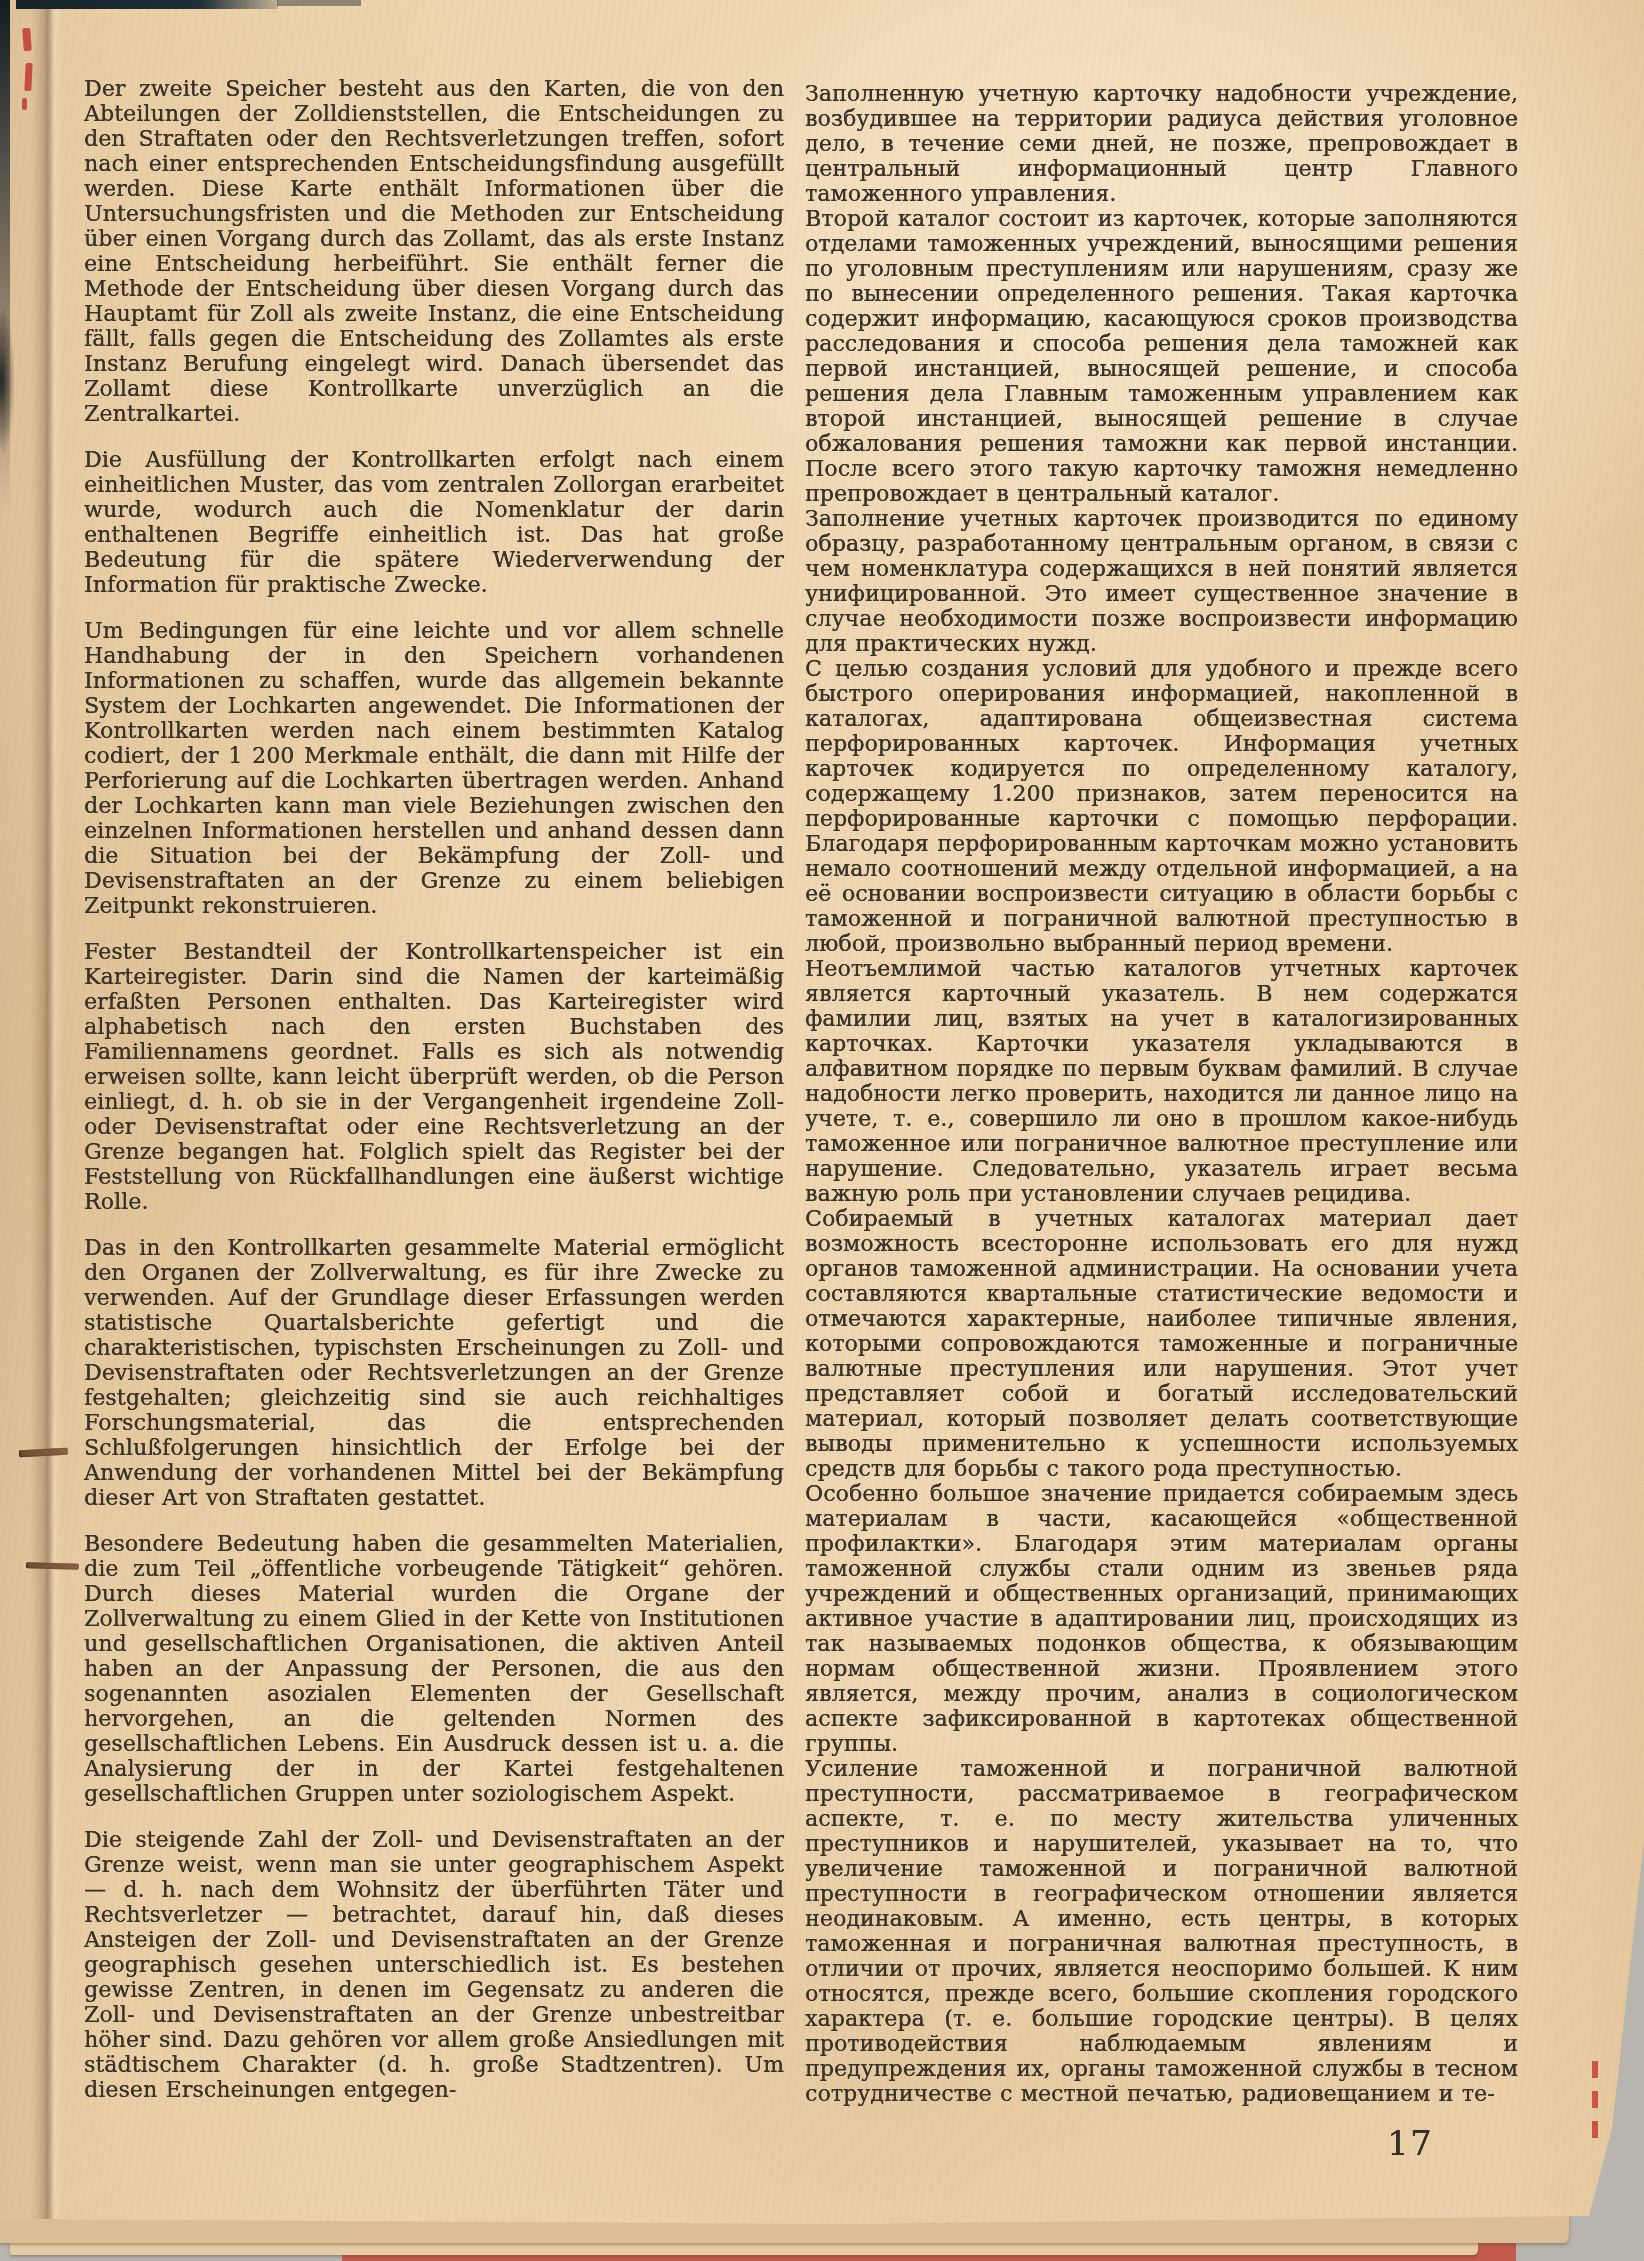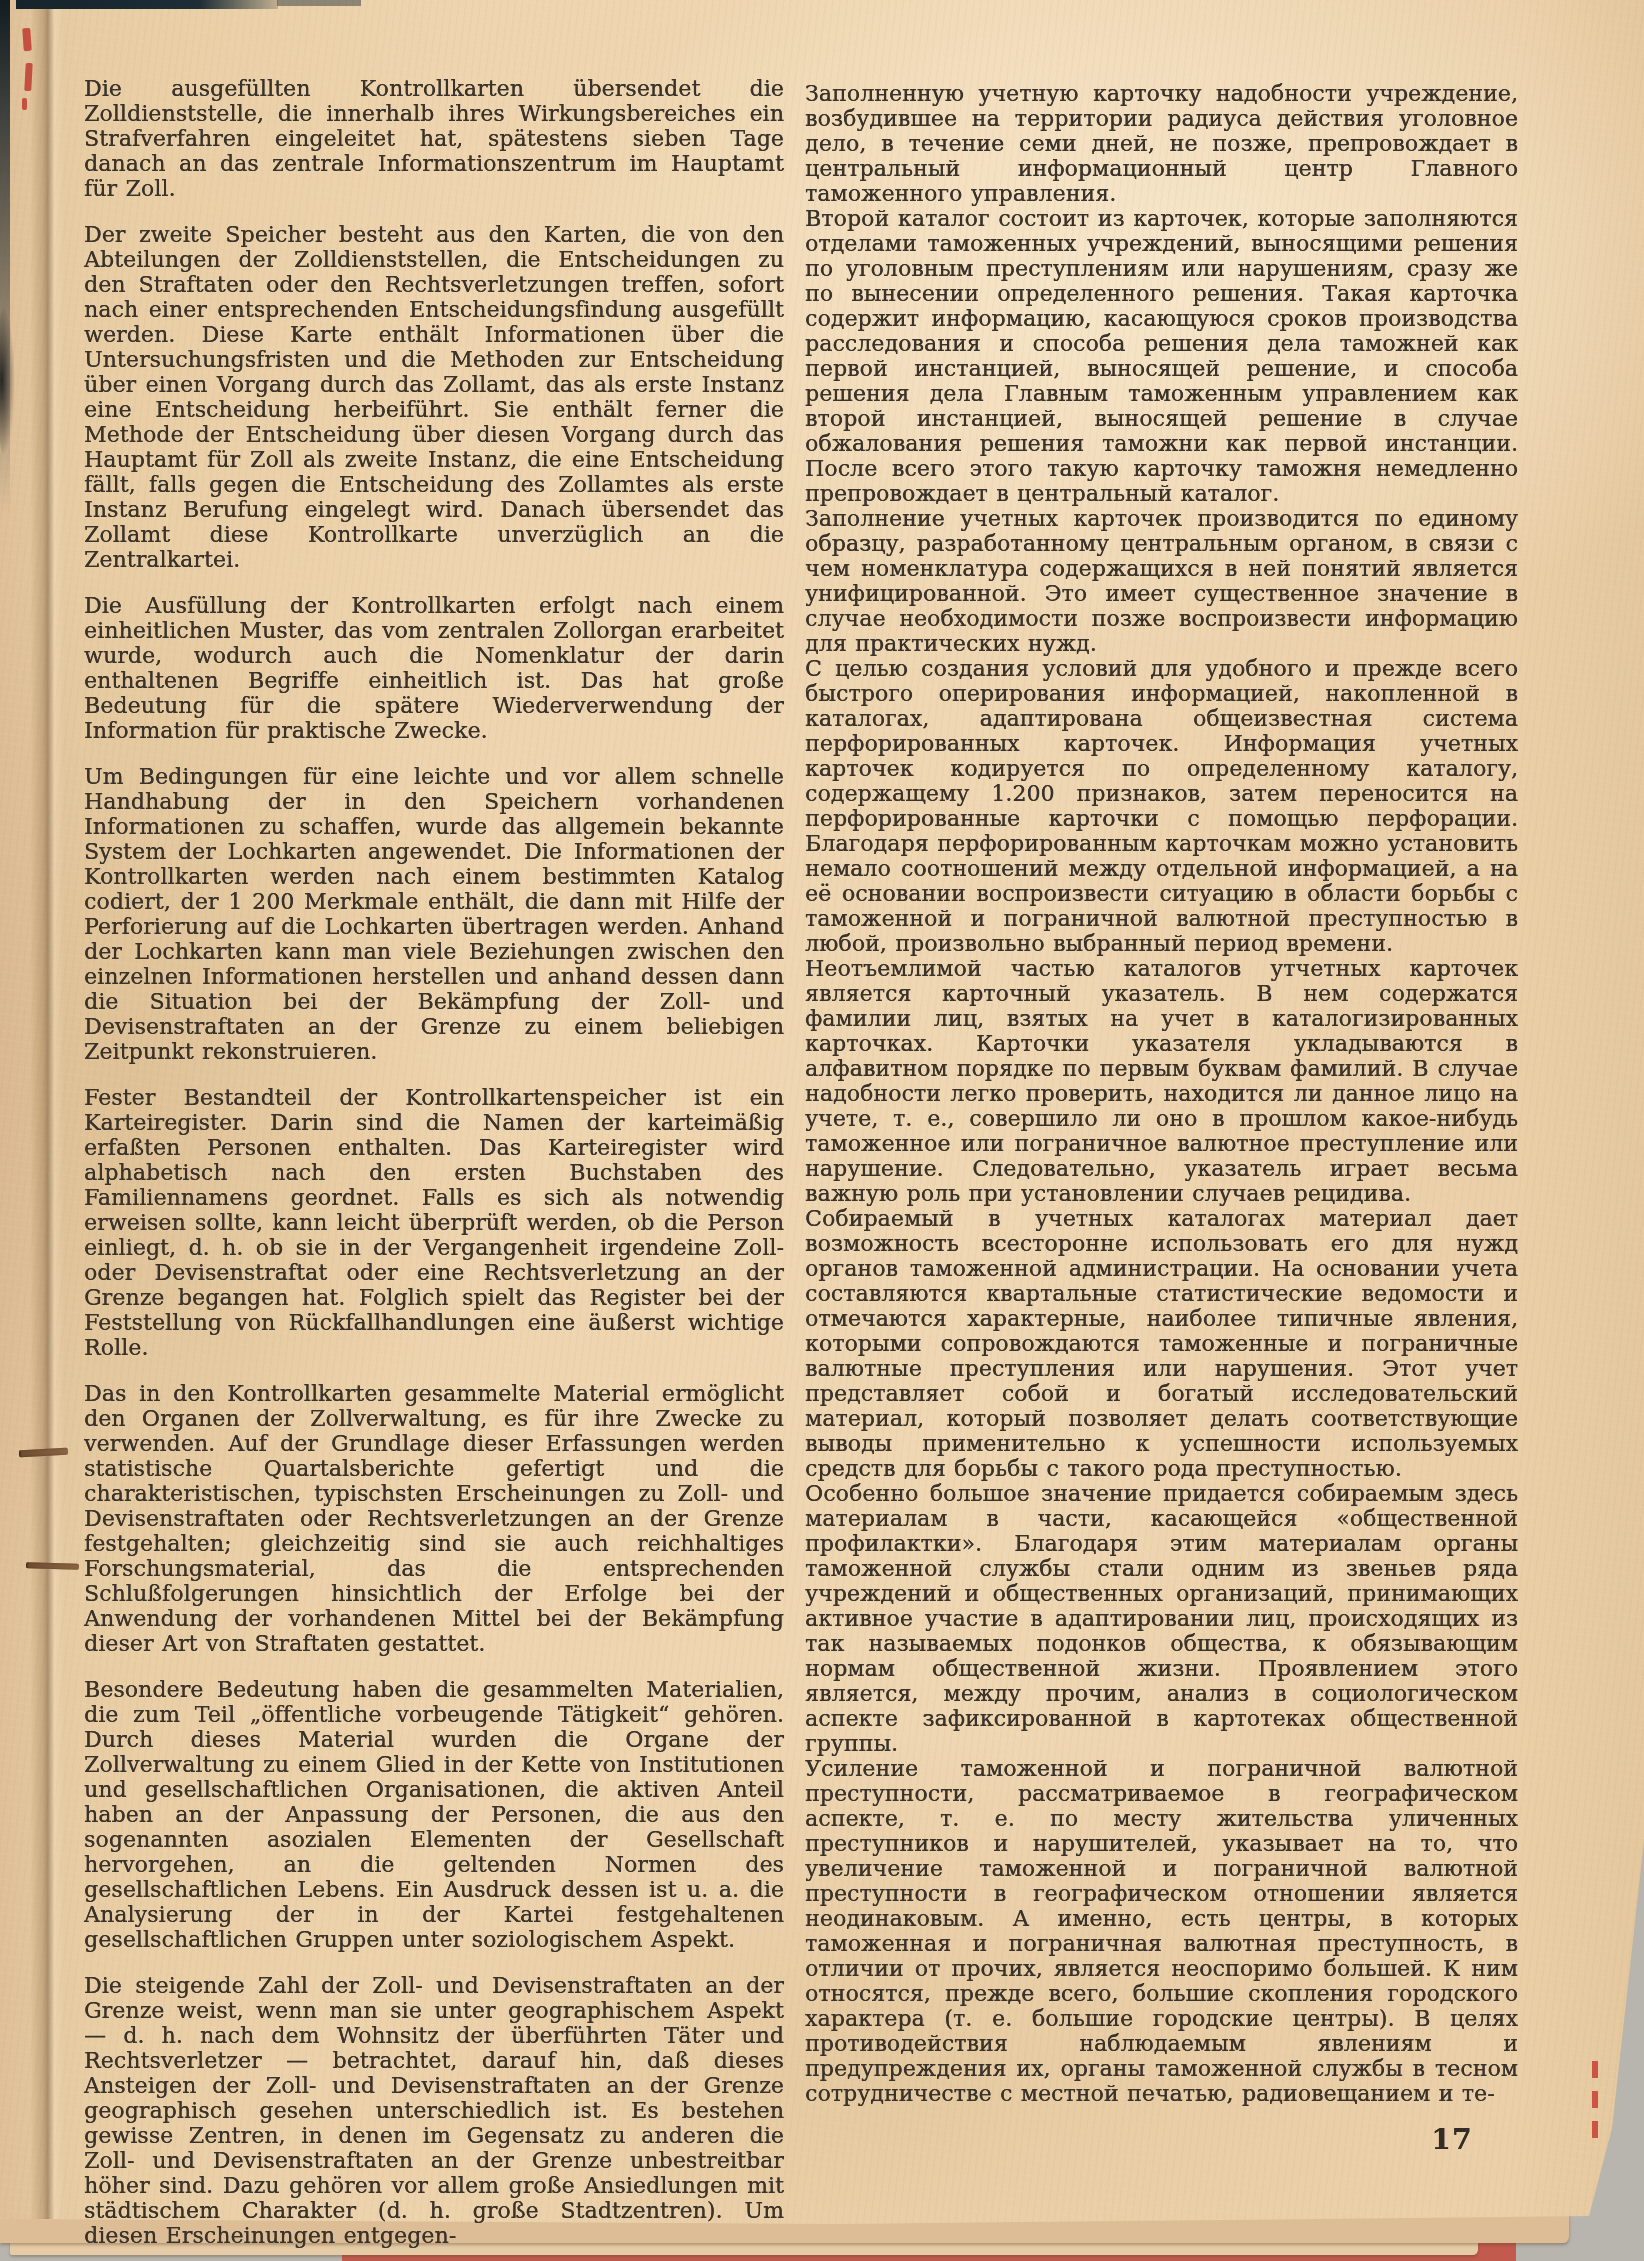--- a/index.html
+++ b/index.html
@@ -79,21 +79,21 @@
     font-size:22px;line-height:25px;text-align:justify;
     letter-spacing:0.1px;word-spacing:1.3px;
   }
   .col p{margin:0;}
   .col.german{left:84px;top:76px;width:700px;}
   .col.german p{margin:0 0 21px 0;text-shadow:0.2px 0 0 currentColor;}
   .col.russian{left:805px;top:81px;width:713px;}
   .col.russian p{margin:0;text-shadow:0.3px 0 0 currentColor;}
   .page-number{
     position:absolute;left:1387px;top:2123px;width:130px;z-index:9;
-    text-align:center;font-size:28px;font-weight:bold;color:#342d26;
+    text-align:left;font-size:34px;font-weight:normal;color:#342d26;
     letter-spacing:1.3px;text-shadow:0.2px 0 0 currentColor;
   }
 </style>
 </head>
 <body>
 
 <div class="scan">
 
   <div class="red-cover-edge"></div>
   <div class="under-page-2"></div>
@@ -108,21 +108,20 @@
   <div class="left-edge-dark"></div>
   <div class="left-edge-smudge"></div>
   <div class="red-mark m1"></div>
   <div class="red-mark m2"></div>
   <div class="red-mark m3"></div>
   <div class="red-cut-marks"></div>
   <div class="staple s1"></div>
   <div class="staple s2"></div>
 
   <div class="col german" lang="de">
-    <p>Die ausgefüllten Kontrollkarten übersendet die Zolldienststelle, die innerhalb ihres Wirkungsbereiches ein Strafverfahren eingeleitet hat, spätestens sieben Tage danach an das zentrale Informationszentrum im Hauptamt für Zoll.</p>
     <p>Der zweite Speicher besteht aus den Karten, die von den Abteilungen der Zolldienststellen, die Entscheidungen zu den Straftaten oder den Rechtsverletzungen treffen, sofort nach einer entsprechenden Entscheidungsfindung ausgefüllt werden. Diese Karte enthält Informationen über die Untersuchungsfristen und die Methoden zur Entscheidung über einen Vorgang durch das Zollamt, das als erste Instanz eine Entscheidung herbeiführt. Sie enthält ferner die Methode der Entscheidung über diesen Vorgang durch das Hauptamt für Zoll als zweite Instanz, die eine Entscheidung fällt, falls gegen die Entscheidung des Zollamtes als erste Instanz Berufung eingelegt wird. Danach übersendet das Zollamt diese Kontrollkarte unverzüglich an die Zentralkartei.</p>
     <p>Die Ausfüllung der Kontrollkarten erfolgt nach einem einheitlichen Muster, das vom zentralen Zollorgan erarbeitet wurde, wodurch auch die Nomenklatur der darin enthaltenen Begriffe einheitlich ist. Das hat große Bedeutung für die spätere Wiederverwendung der Information für praktische Zwecke.</p>
     <p>Um Bedingungen für eine leichte und vor allem schnelle Handhabung der in den Speichern vorhandenen Informationen zu schaffen, wurde das allgemein bekannte System der Lochkarten angewendet. Die Informationen der Kontrollkarten werden nach einem bestimmten Katalog codiert, der 1 200 Merkmale enthält, die dann mit Hilfe der Perforierung auf die Lochkarten übertragen werden. Anhand der Lochkarten kann man viele Beziehungen zwischen den einzelnen Informationen herstellen und anhand dessen dann die Situation bei der Bekämpfung der Zoll- und Devisenstraftaten an der Grenze zu einem beliebigen Zeitpunkt rekonstruieren.</p>
     <p>Fester Bestandteil der Kontrollkartenspeicher ist ein Karteiregister. Darin sind die Namen der karteimäßig erfaßten Personen enthalten. Das Karteiregister wird alphabetisch nach den ersten Buchstaben des Familiennamens geordnet. Falls es sich als notwendig erweisen sollte, kann leicht überprüft werden, ob die Person einliegt, d. h. ob sie in der Vergangenheit irgendeine Zoll- oder Devisenstraftat oder eine Rechtsverletzung an der Grenze begangen hat. Folglich spielt das Register bei der Feststellung von Rückfallhandlungen eine äußerst wichtige Rolle.</p>
     <p>Das in den Kontrollkarten gesammelte Material ermöglicht den Organen der Zollverwaltung, es für ihre Zwecke zu verwenden. Auf der Grundlage dieser Erfassungen werden statistische Quartalsberichte gefertigt und die charakteristischen, typischsten Erscheinungen zu Zoll- und Devisenstraftaten oder Rechtsverletzungen an der Grenze festgehalten; gleichzeitig sind sie auch reichhaltiges Forschungsmaterial, das die entsprechenden Schlußfolgerungen hinsichtlich der Erfolge bei der Anwendung der vorhandenen Mittel bei der Bekämpfung dieser Art von Straftaten gestattet.</p>
     <p>Besondere Bedeutung haben die gesammelten Materialien, die zum Teil „öffentliche vorbeugende Tätigkeit“ gehören. Durch dieses Material wurden die Organe der Zollverwaltung zu einem Glied in der Kette von Institutionen und gesellschaftlichen Organisationen, die aktiven Anteil haben an der Anpassung der Personen, die aus den sogenannten asozialen Elementen der Gesellschaft hervorgehen, an die geltenden Normen des gesellschaftlichen Lebens. Ein Ausdruck dessen ist u. a. die Analysierung der in der Kartei festgehaltenen gesellschaftlichen Gruppen unter soziologischem Aspekt.</p>
     <p>Die steigende Zahl der Zoll- und Devisenstraftaten an der Grenze weist, wenn man sie unter geographischem Aspekt — d. h. nach dem Wohnsitz der überführten Täter und Rechtsverletzer — betrachtet, darauf hin, daß dieses Ansteigen der Zoll- und Devisenstraftaten an der Grenze geographisch gesehen unterschiedlich ist. Es bestehen gewisse Zentren, in denen im Gegensatz zu anderen die Zoll- und Devisenstraftaten an der Grenze unbestreitbar höher sind. Dazu gehören vor allem große Ansiedlungen mit städtischem Charakter (d. h. große Stadtzentren). Um diesen Erscheinungen entgegen-</p>
   </div>
 
   <div class="col russian" lang="ru">

